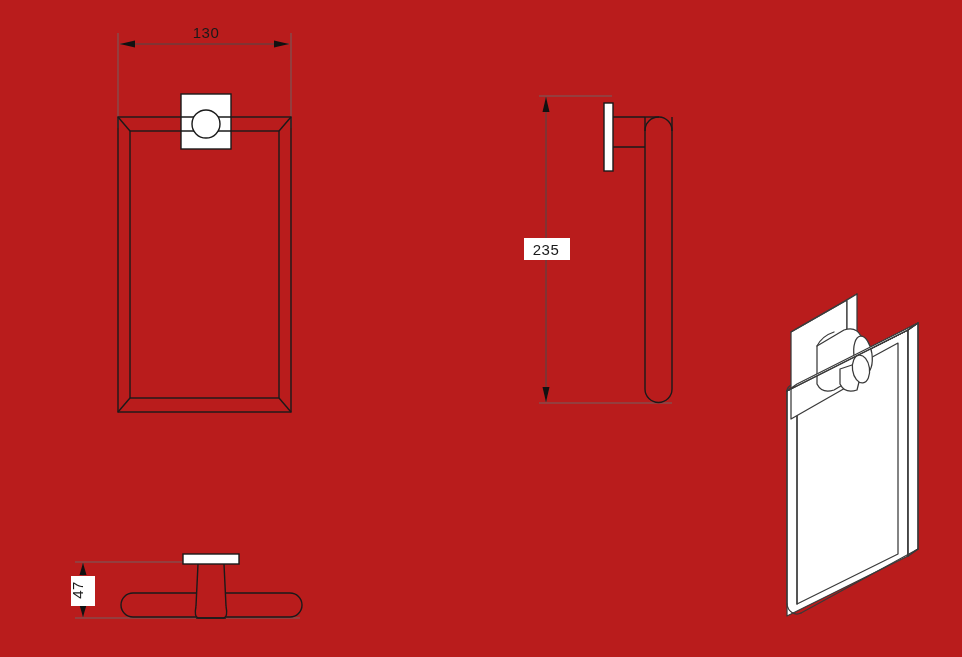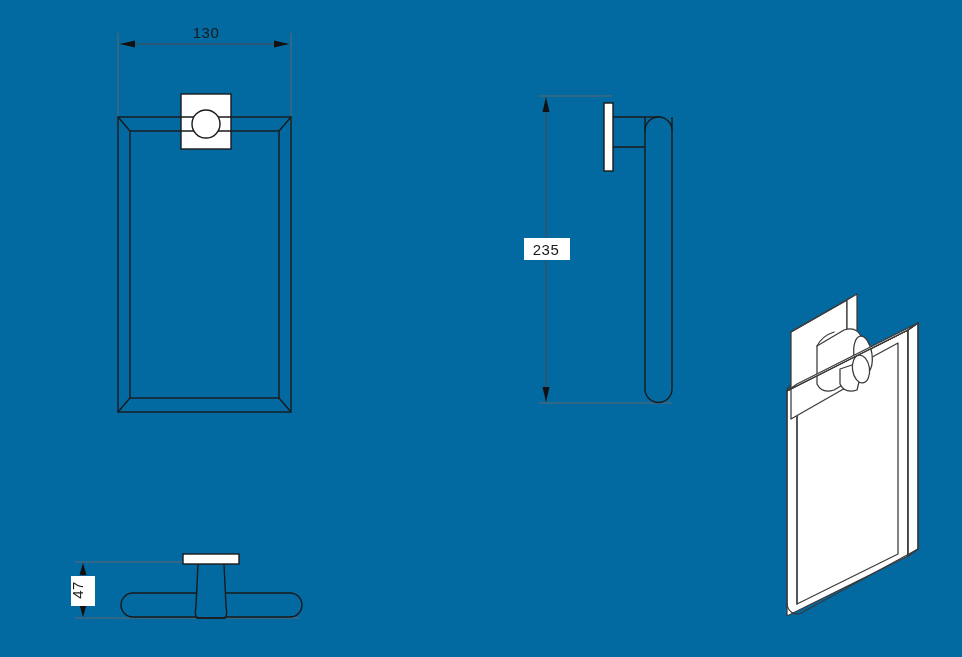--- a/index.html
+++ b/index.html
@@ -11,21 +11,21 @@
   body {
     width: 962px;
     height: 657px;
     font-family: "Liberation Sans", sans-serif;
     overflow: hidden;
   }
   #drawing-sheet {
     position: relative;
     width: 962px;
     height: 657px;
-    background: #0369a1;
+    background: #b91c1c;
   }
   svg.cad {
     position: absolute;
     top: 0;
     left: 0;
     width: 962px;
     height: 657px;
     display: block;
   }
   .obj {

